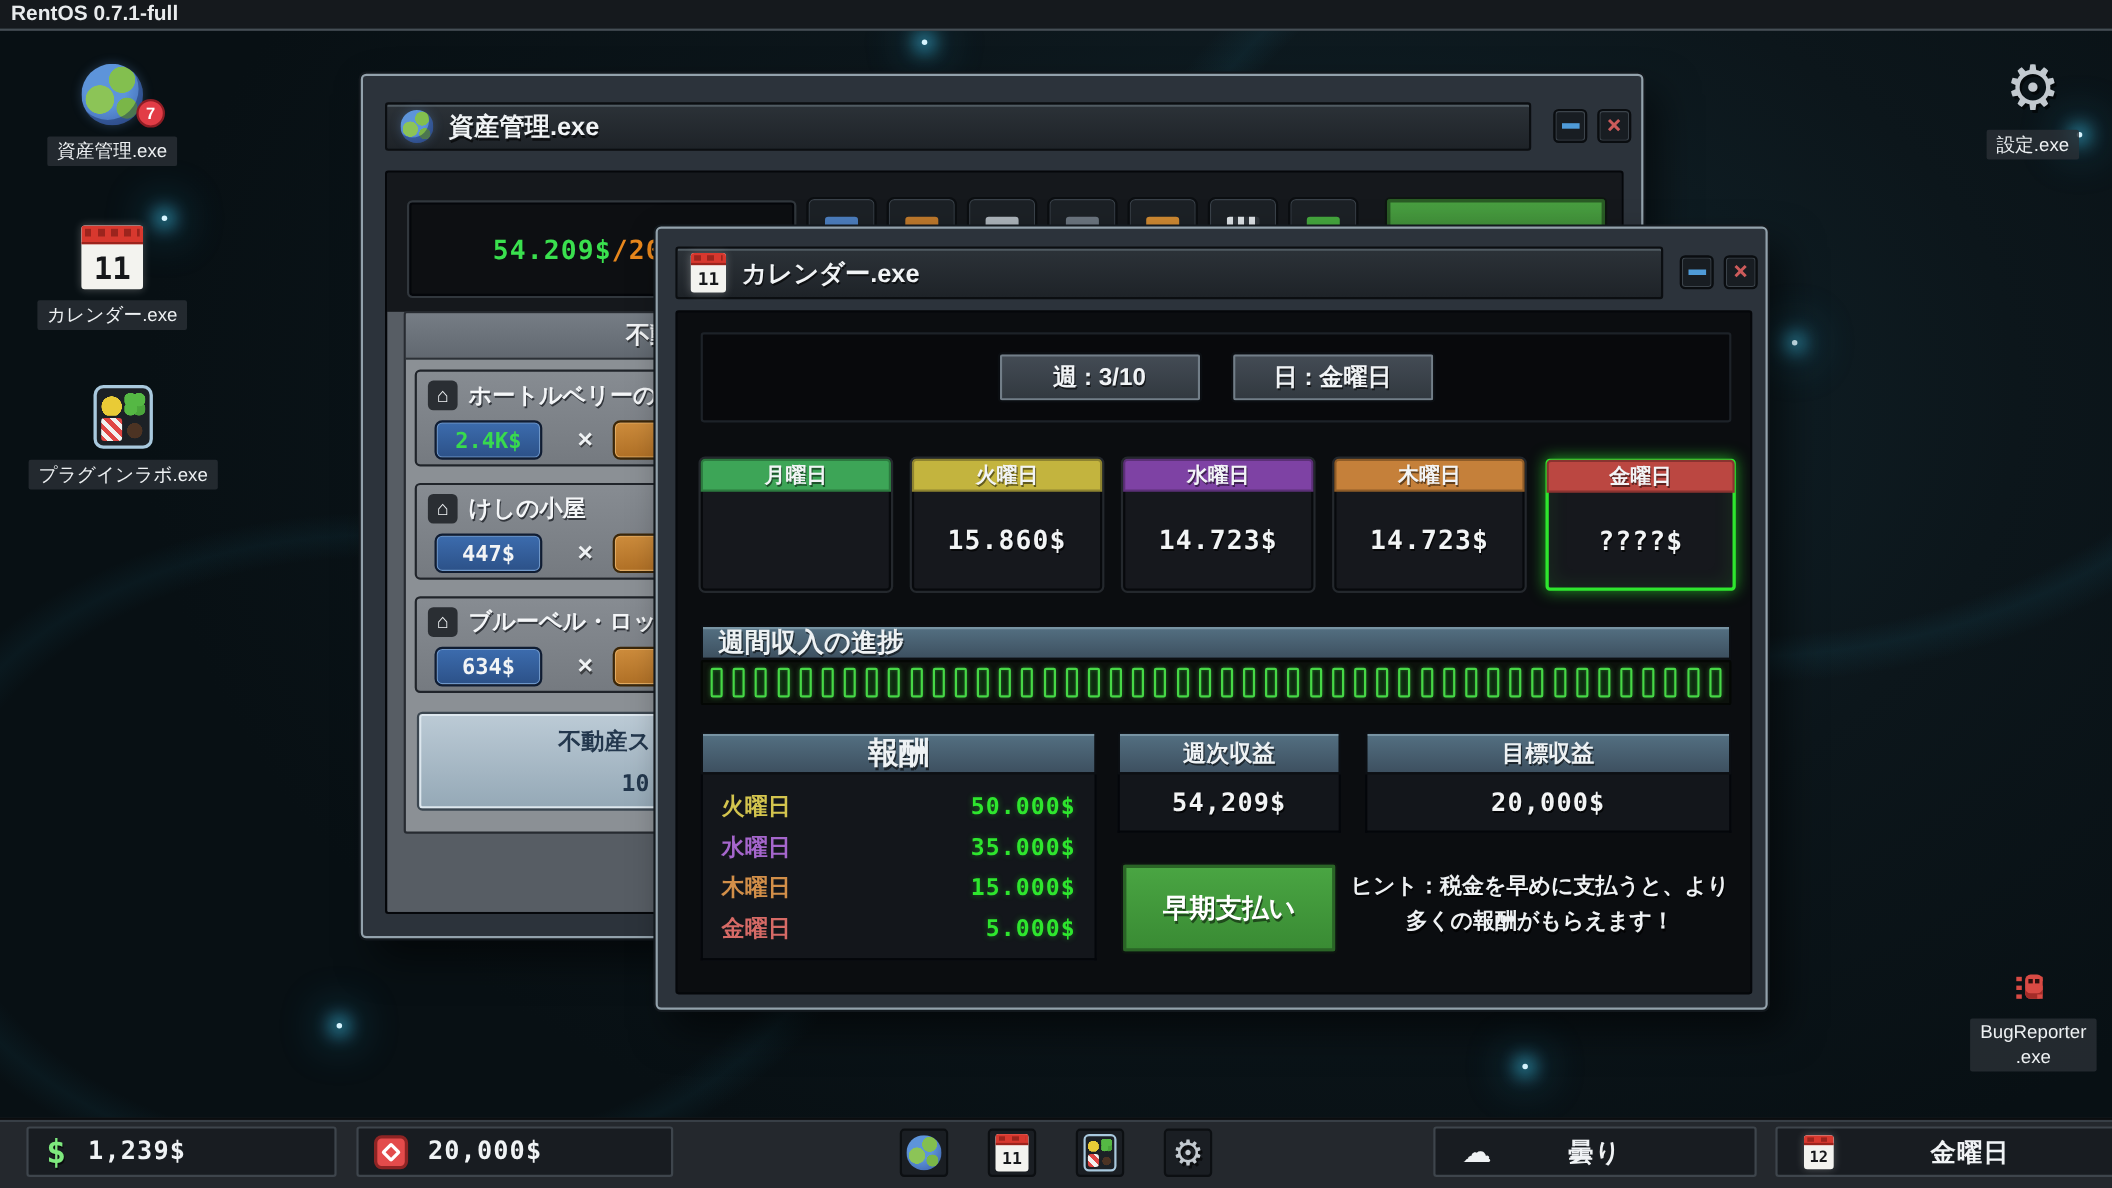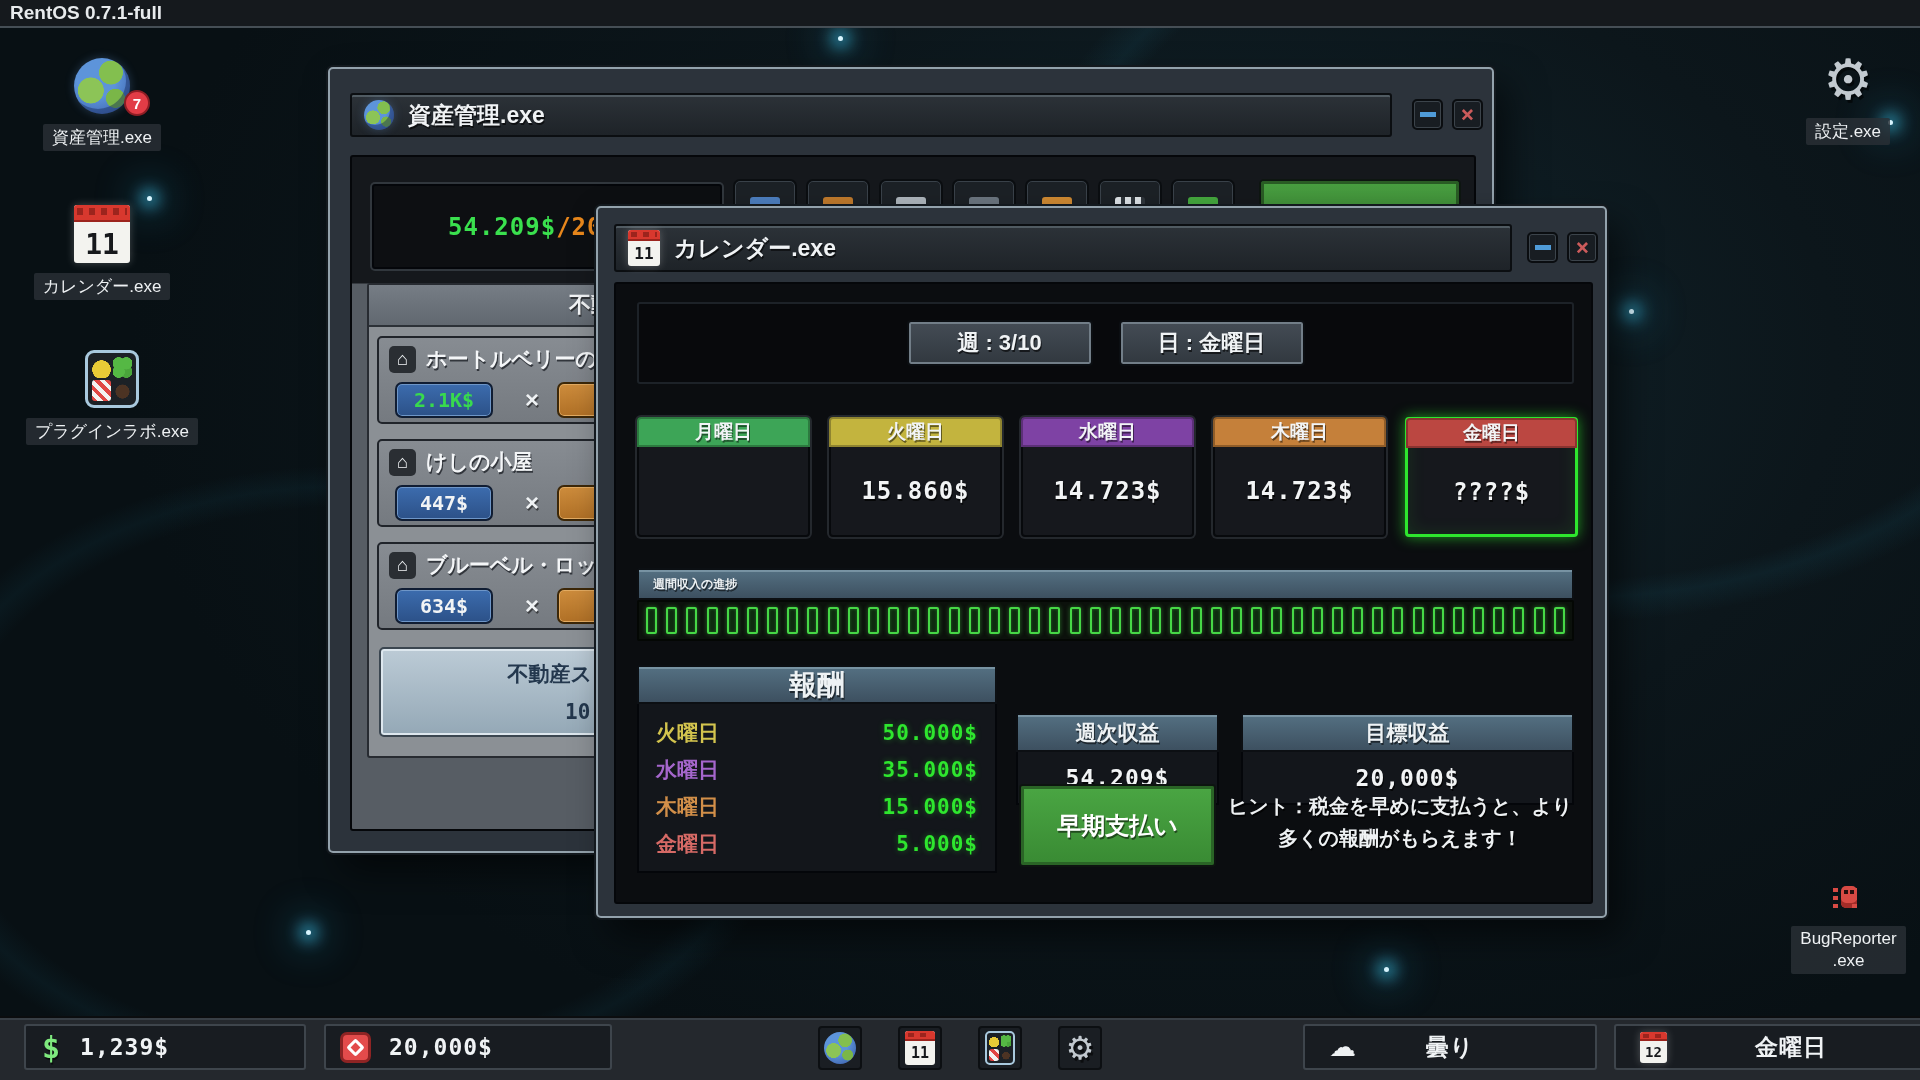--- a/index.html
+++ b/index.html
@@ -160,35 +160,35 @@
   .day-hd { height:30px; margin:-2px; margin-bottom:0; border:2px solid #333;
     border-radius:4px 4px 0 0; display:flex; align-items:center; justify-content:center;
     font-size:19px; font-weight:bold; color:#f2f4f6; text-shadow:1px 2px 0 rgba(0,0,0,.5); }
   .day-val { height:88px; display:flex; align-items:center; justify-content:center;
     font-size:24px; font-weight:bold; color:#f2f4f5; letter-spacing:1px;
     text-shadow:1px 2px 0 rgba(0,0,0,.7); }
   .day-card.active { border:3px solid #2ee62e;
     box-shadow:0 0 14px rgba(46,230,46,.65), inset 0 0 18px rgba(46,230,46,.12); }
 
   .progHd { position:absolute; left:21px; top:284px; width:937px; height:32px;
-    justify-content:flex-start; padding-left:14px; font-size:12px;text-align:center; }
+    justify-content:flex-start; padding-left:14px; font-size:24px;text-align:center; }
   .progTrack { position:absolute; left:21px; top:316px; width:937px; height:41px;
     background:#0c110c; border:2px solid #040704; border-radius:2px;
     display:flex; align-items:center; justify-content:space-between; padding:0 7px; }
   .seg { width:11px; height:27px; border:2px solid #46d846; background:#0e2b10; border-radius:2px;
     box-shadow:0 0 5px rgba(70,216,70,.45), inset 0 0 3px rgba(70,216,70,.35); }
 
   .rewards { position:absolute; left:21px; top:381px; width:360px; height:208px; }
   .rewards .bluehd { height:39px; font-size:28px; }
   .rewards .darkbody { height:169px; padding-top:10px; }
   .rrow { height:37px; padding:0 17px; display:flex; align-items:center; justify-content:space-between;
     font-size:21px; font-weight:bold; }
   .rrow .amt { letter-spacing:1px; text-shadow:0 0 6px rgba(46,230,46,.4); }
 
-  .statPanel { position:absolute; top:381px;margin-top:48px; }
+  .statPanel { position:absolute; top:381px; }
   .statPanel .bluehd { height:39px; font-size:21px; }
   .statPanel .darkbody { height:53px; display:flex; align-items:center; justify-content:center;
     font-size:23px; font-weight:bold; letter-spacing:1px; color:#f2f4f5;
     text-shadow:1px 2px 0 rgba(0,0,0,.7); }
   #weekly-panel { left:400px; width:203px; }
   #target-panel { left:625px; width:333px; }
 
   .earlyBtn { position:absolute; left:403px; top:500px; width:197px; height:83px;
     background:linear-gradient(#4aa643,#398a33); border:2px solid #0d1410;
     box-shadow:inset 0 0 0 3px #2a6426; border-radius:4px;
@@ -336,21 +336,21 @@
       <div class="bigGreenBtn"></div>
 
       <div class="propPanel">
         <div class="propHd">不動産</div>
 
         <div class="prow" style="top:51px">
           <div class="nameline">
             <div class="houseBox">⌂</div>
             <span class="pname">ホートルベリーの径</span>
           </div>
-          <div class="priceBtn mono" style="color: rgb(56, 218, 78);">2.1K$</div>
+          <div class="priceBtn mono" style="color: rgb(56, 218, 78);">2.4K$</div>
           <div class="xsign">×</div>
           <div class="cntBtn mono">3</div>
         </div>
 
         <div class="prow" style="top:154px">
           <div class="nameline">
             <div class="houseBox">⌂</div>
             <span class="pname">けしの小屋</span>
           </div>
           <div class="priceBtn mono" style="color: rgb(242, 244, 245);">447$</div>

